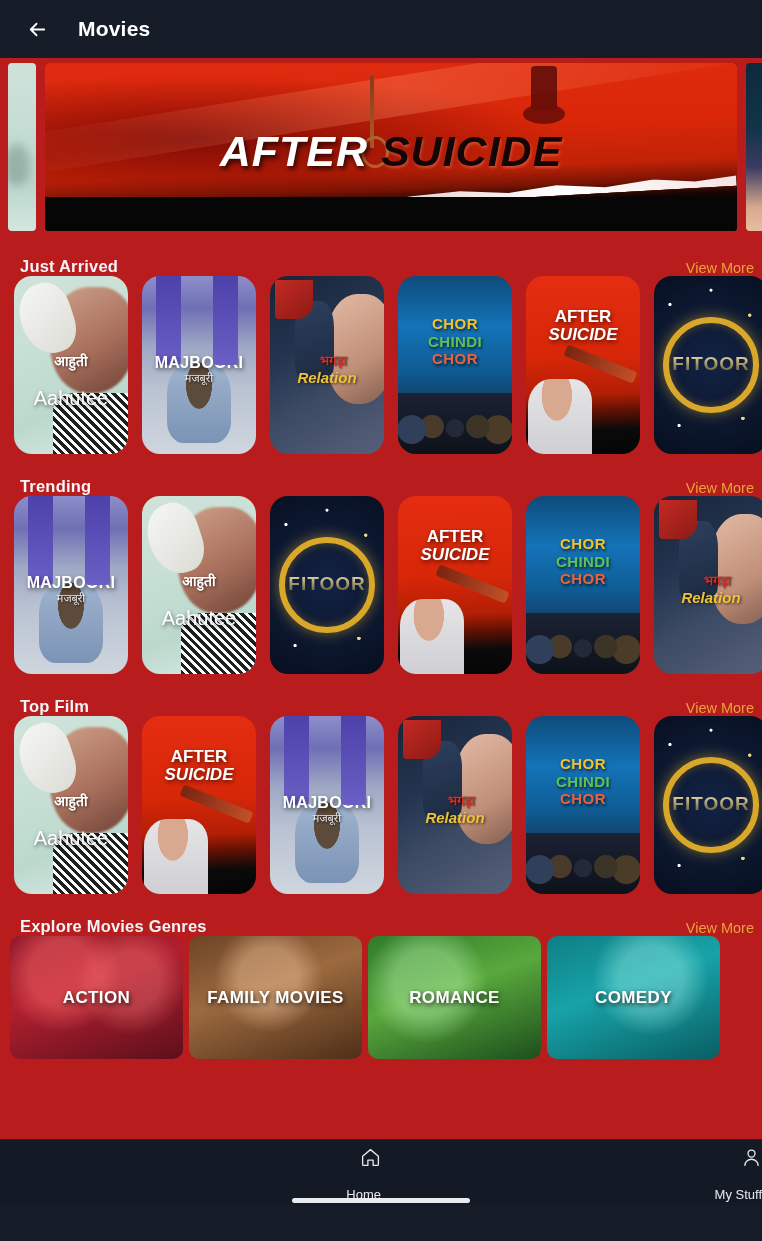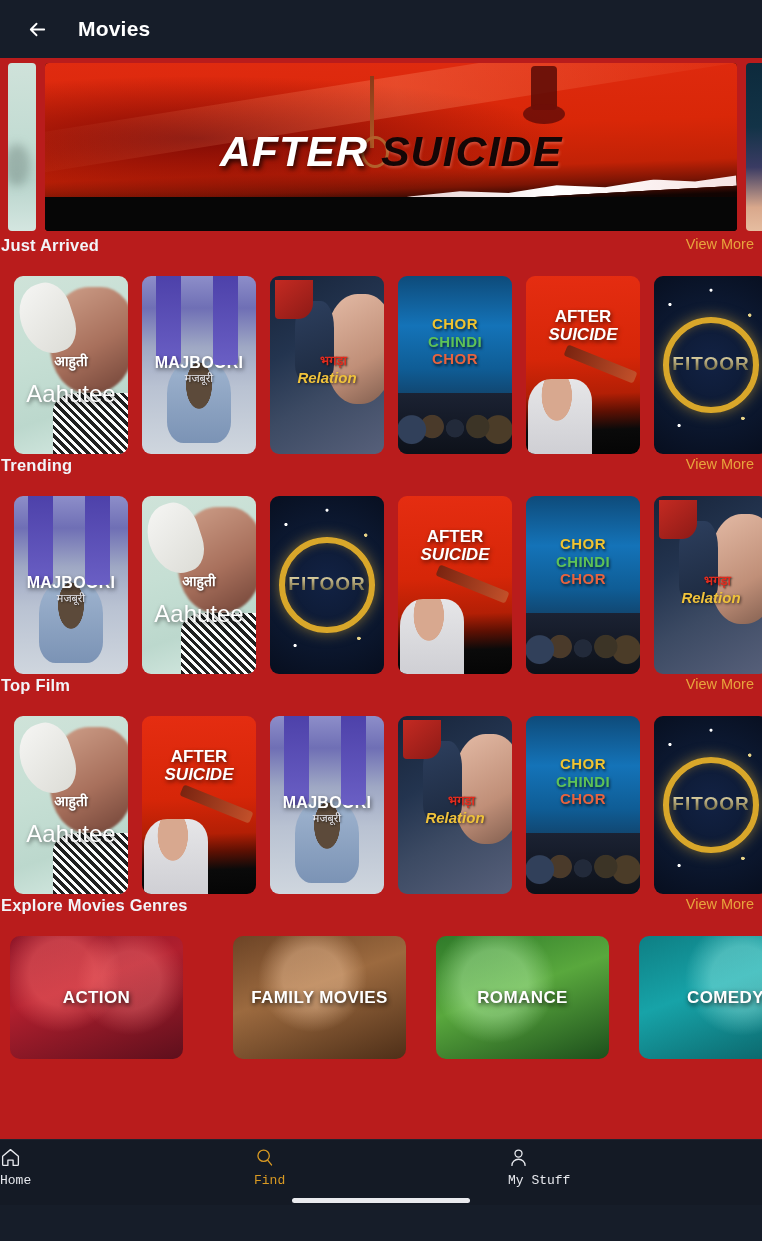--- a/index.html
+++ b/index.html
@@ -109,41 +109,41 @@
   }
   .banner-title .w1 { color: #ffffff; text-shadow: 2px 3px 5px rgba(0,0,0,.75); }
   .banner-title .w2 { color: #140606; text-shadow: 1px 2px 3px rgba(255,170,150,.35); }
   .banner-peek-right {
     width: 30px; margin-left: 9px;
     background: linear-gradient(180deg,#0d2a3c 0%,#123347 38%,#3a3b63 62%,#d9a88c 86%,#e6bda0 100%);
   }
 
   
   .section-head {
-    display: flex; align-items: flex-start; justify-content: space-between;
-    padding: 0 8px 0 1px;
+    display: flex; align-items: flex-end; justify-content: space-between;
+    padding: 0 8px 0 20px;
     height: 40px;
   }
   .section-title {
     color: #f2f4f8; font-size: 16.5px; font-weight: bold; letter-spacing: .2px;
   }
   .view-more {
     color: #e8a33d; font-size: 14.5px; cursor: pointer; white-space: nowrap;
     padding-right: 0px;
   }
 
   .poster-row {
     display: flex; gap: 14px;
     padding-left: 14px;
     overflow: hidden;
     height: 180px;
   }
   .poster {
     flex: 0 0 114px; width: 114px; height: 178px;
-    border-radius: 9px; overflow: hidden;
+    border-radius: 18px; overflow: hidden;
     position: relative; cursor: pointer;
   }
   .poster .label {
     position: absolute; left: 0; right: 0; top: 44%;
     text-align: center; line-height: 1.08;
     pointer-events: none;
   }
 
   
   .art-aahutee {
@@ -162,21 +162,21 @@
     transform: rotate(-18deg);
   }
   .art-aahutee .lace {
     position:absolute; left:34%; bottom:0; width:66%; height:34%;
     background:
       repeating-linear-gradient(45deg, #111 0 3px, #fff 3px 6px),
       #fff;
     opacity:.92; border-radius: 30% 0 0 0;
   }
   .txt-aahutee .hi { color:#fff; font-size:14px; font-weight:bold; text-shadow:1px 1px 3px rgba(0,0,0,.6); display:block; }
-  .txt-aahutee .en { color:#fff; font-size:24px; text-shadow:1px 2px 4px rgba(0,0,0,.55); display:block; margin-top:12px;}
+  .txt-aahutee .en { color:#fff; font-size:20px; text-shadow:1px 2px 4px rgba(0,0,0,.55); display:block; margin-top:19px;}
 
   .art-majboori {
     background: linear-gradient(180deg,#8d8ec9 0%,#6f6fb5 18%,#9fa8c4 40%,#b9c2d2 62%,#cfd6de 100%);
   }
   .art-majboori::before {
     content:""; position:absolute; left:12%; top:-4%;
     width: 22%; height: 54%; background: linear-gradient(180deg,#4b3fa8,#6a5fc4); border-radius: 4px;
   }
   .art-majboori::after {
     content:""; position:absolute; right:16%; top:-4%;
@@ -269,21 +269,21 @@
   .txt-fitoor .en {
     color: #cfc08a; font-size: 19px; font-weight: bold; letter-spacing: 1px;
     display:block;
     background: linear-gradient(180deg,#f0e5b4,#8e8258 60%,#4d5a3a);
     -webkit-background-clip: text; background-clip: text; -webkit-text-fill-color: transparent;
     text-shadow: none;
   }
 
   
   .genre-row {
-    display: flex; gap: 30px;
+    display: flex; gap: 6px;
     padding-left: 10px;
     height: 128px; overflow: hidden;
   }
   .genre-card {
     flex: 0 0 173px; width: 173px; height: 123px;
     border-radius: 10px; overflow: hidden; position: relative; cursor: pointer;
   }
   .genre-card .gtitle {
     position: absolute; inset: 0;
     display: flex; align-items: center; justify-content: center;
@@ -293,21 +293,20 @@
   .g-action {
     background:
       radial-gradient(circle at 30% 30%, rgba(255,110,110,.45) 0 22%, transparent 40%),
       radial-gradient(circle at 70% 36%, rgba(255,130,130,.35) 0 20%, transparent 38%),
       linear-gradient(160deg,#8e1528 0%,#b01f2e 40%,#5e0f1c 100%);
   }
   .g-family {
     background:
       radial-gradient(circle at 46% 34%, rgba(255,210,170,.40) 0 24%, transparent 44%),
       linear-gradient(160deg,#6d4426 0%,#9c6a3f 42%,#4e2f18 100%);
-    margin-left: 20px;
   }
   .g-comedy {
     background:
       radial-gradient(circle at 60% 34%, rgba(180,255,245,.35) 0 24%, transparent 44%),
       linear-gradient(160deg,#0e7f84 0%,#17a3a8 42%,#0a5e63 100%);
   }
   .g-romance {
     background:
       radial-gradient(circle at 34% 38%, rgba(200,255,190,.38) 0 24%, transparent 44%),
       linear-gradient(160deg,#2f7a2a 0%,#59a83d 44%,#1d4f1c 100%);
@@ -316,23 +315,22 @@
   
   .bottom-nav {
     position: absolute; left: 0; right: 0; bottom: 0;
     height: 66px;
     background: #141a25;
     display: flex; align-items: flex-start;
     padding-top: 7px;
     border-top: 1px solid rgba(255,255,255,.05);
   }
   .nav-item {
-    flex: 1; display: flex; flex-direction: column; align-items: flex-start; gap: 5px;
+    flex: 1; display: flex; flex-direction: column; align-items: flex-end; gap: 19px;
     cursor: pointer;
-    font-family: Liberation Mono, monospace;
   }
   .nav-item svg { width: 21px; height: 21px; fill: none; stroke: #e7e9ee; stroke-width: 1.5; }
   .nav-item .nav-label { color: #e7e9ee; font-size: 13px; }
   .nav-item.active svg { stroke: #d99a23; }
   .nav-item.active .nav-label { color: #d99a23; }
   .home-indicator {
     position: absolute; left: 50%; transform: translateX(-50%);
     bottom: 2px; width: 178px; height: 5px; border-radius: 3px;
     background: #e9eaee;
   }
@@ -538,27 +536,20 @@
 
   <div class="spacer-bottom"></div>
 
   <div class="bottom-nav">
     <div class="nav-item">
       <svg viewBox="0 0 24 24">
         <path d="M3 10.5L12 3l9 7.5V20a1 1 0 0 1-1 1h-5v-6H9v6H4a1 1 0 0 1-1-1v-9.5z" stroke-linecap="round" stroke-linejoin="round"></path>
       </svg>
       <div class="nav-label">Home</div>
     </div>
-    <div class="nav-item active">
-      <svg viewBox="0 0 24 24">
-        <circle cx="11" cy="10" r="6.5"></circle>
-        <path d="M15.8 15.2L20 20.5" stroke-linecap="round"></path>
-      </svg>
-      <div class="nav-label">Find</div>
-    </div>
     <div class="nav-item">
       <svg viewBox="0 0 24 24">
         <circle cx="12" cy="7.5" r="4"></circle>
         <path d="M4.5 21c0-4.2 3.4-7 7.5-7s7.5 2.8 7.5 7" stroke-linecap="round"></path>
       </svg>
       <div class="nav-label">My Stuff</div>
     </div>
     <div class="home-indicator"></div>
   </div>
 

